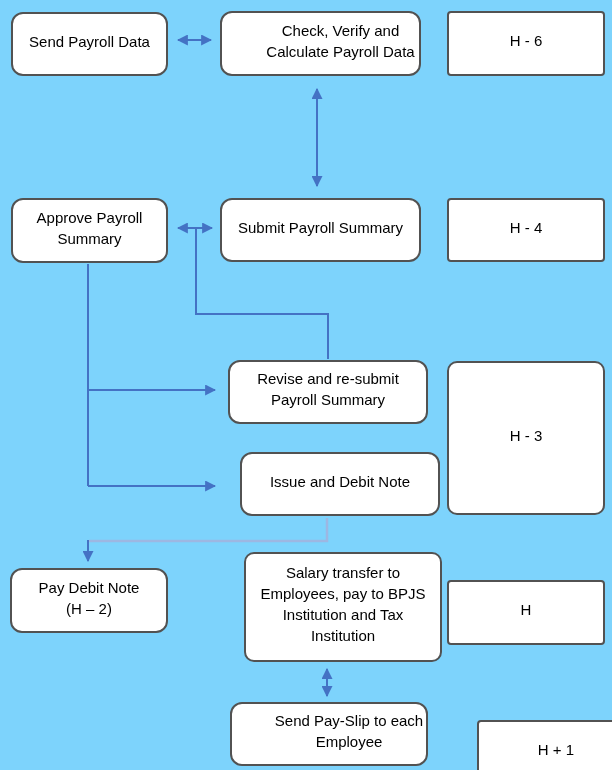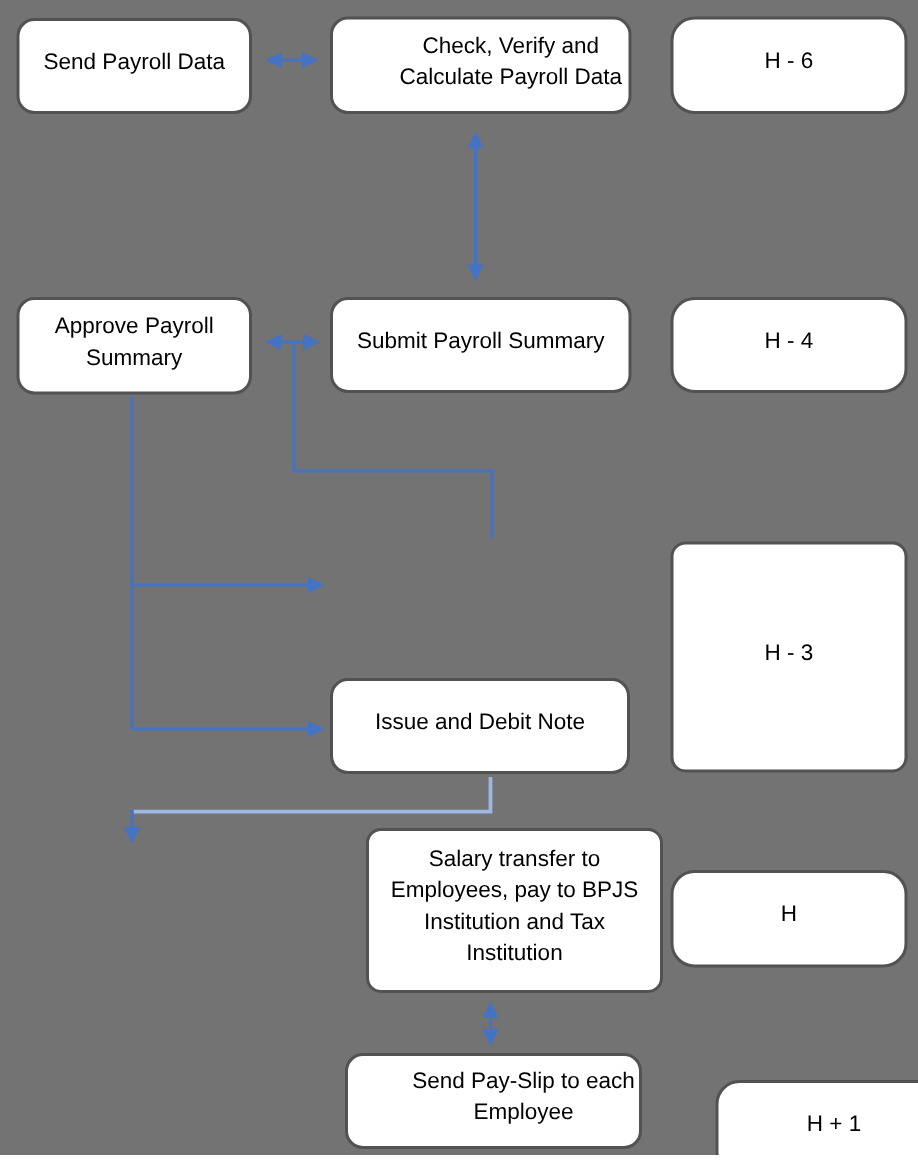--- a/index.html
+++ b/index.html
@@ -5,21 +5,21 @@
   html, body {
     margin: 0;
     padding: 0;
     background: #ffffff;
     font-family: "Liberation Sans", "DejaVu Sans", sans-serif;
   }
   .canvas {
     position: relative;
     width: 612px;
     height: 770px;
-    background: #737373;
+    background: #7dd3fc;
     overflow: hidden;
   }
   .wires {
     position: absolute;
     left: 0;
     top: 0;
     width: 612px;
     height: 776px;
     pointer-events: none;
   }
@@ -32,32 +32,32 @@
     display: flex;
     align-items: center;
     justify-content: center;
     text-align: center;
     white-space: pre-line;
     font-size: 15px;
     line-height: 21px;
     color: #000000;
     padding-bottom: 6px;
   }
-  .r16 { border-radius: 16px; text-align: right; }
+  .r16 { border-radius: 4px; text-align: right; }
   .r26 { border-radius: 10px; }
 
   
   .n-send     { left: 11px;  top: 12px;  width: 157px; height: 64px; }
   .n-check    { left: 220px; top: 11px;  width: 201px; height: 65px; padding-left: 40px; }
   .n-h6       { left: 447px; top: 11px;  width: 158px; height: 65px; }
   .n-approve  { left: 11px;  top: 198px; width: 157px; height: 65px; }
   .n-submit   { left: 220px; top: 198px; width: 201px; height: 64px; }
   .n-h4       { left: 447px; top: 198px; width: 158px; height: 64px; }
   .n-revise   { left: 228px; top: 360px; width: 200px; height: 64px; }
-  .n-issue    { left: 220px; top: 452px; width: 200px; height: 64px; }
+  .n-issue    { left: 240px; top: 452px; width: 200px; height: 64px; }
   .n-h3       { left: 447px; top: 361px; width: 158px; height: 154px; }
   .n-paydebit { left: 10px;  top: 568px; width: 158px; height: 65px; }
   .n-salary   { left: 244px; top: 552px; width: 198px; height: 110px; }
   .n-h        { left: 447px; top: 580px; width: 158px; height: 65px; }
   .n-payslip  { left: 230px; top: 702px; width: 198px; height: 64px; padding-left: 40px; }
   .n-h1       { left: 447px; top: 720px; width: 158px; height: 64px; margin-left: 30px; }
 </style>
 </head>
 <body>
 
@@ -98,25 +98,29 @@
 
   <div class="node n-h6 r16">H - 6</div>
 
   <div class="node n-approve">Approve Payroll
 Summary</div>
 
   <div class="node n-submit">Submit Payroll Summary</div>
 
   <div class="node n-h4 r16">H - 4</div>
 
+  <div class="node n-revise">Revise and re-submit
+Payroll Summary</div>
 
   <div class="node n-issue">Issue and Debit Note</div>
 
   <div class="node n-h3 r26">H - 3</div>
 
+  <div class="node n-paydebit">Pay Debit Note
+(H – 2)</div>
 
   <div class="node n-salary r26">Salary transfer to
 Employees, pay to BPJS
 Institution and Tax
 Institution</div>
 
   <div class="node n-h r16">H</div>
 
   <div class="node n-payslip">Send Pay-Slip to each
 Employee</div>

